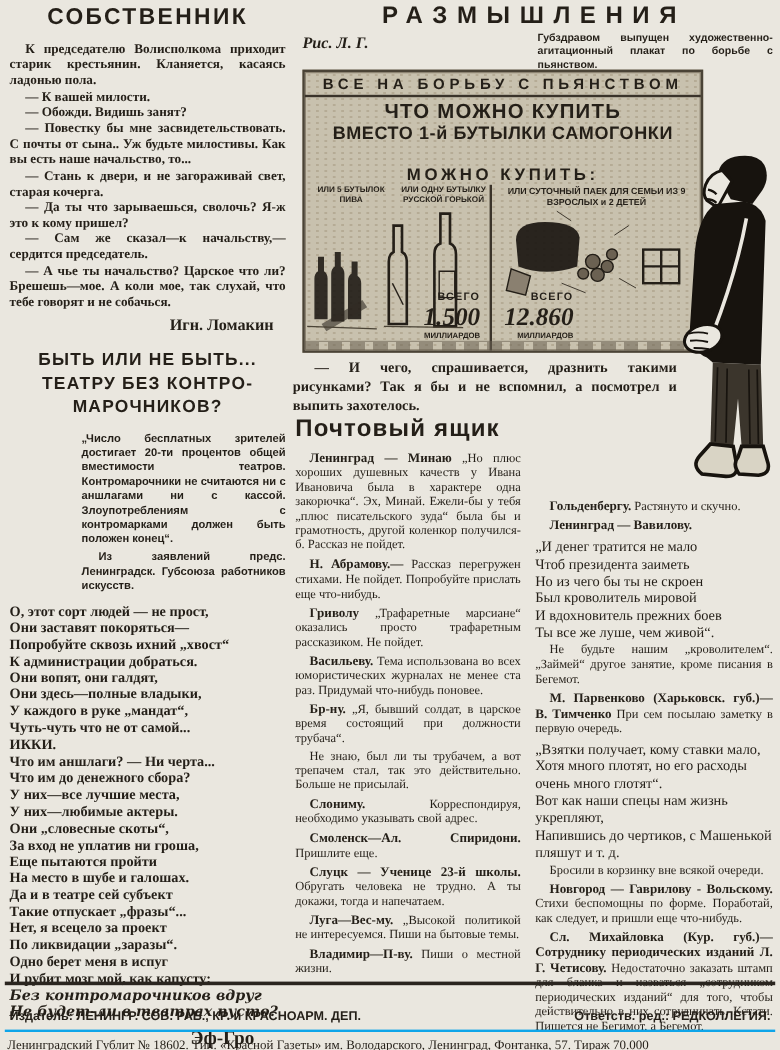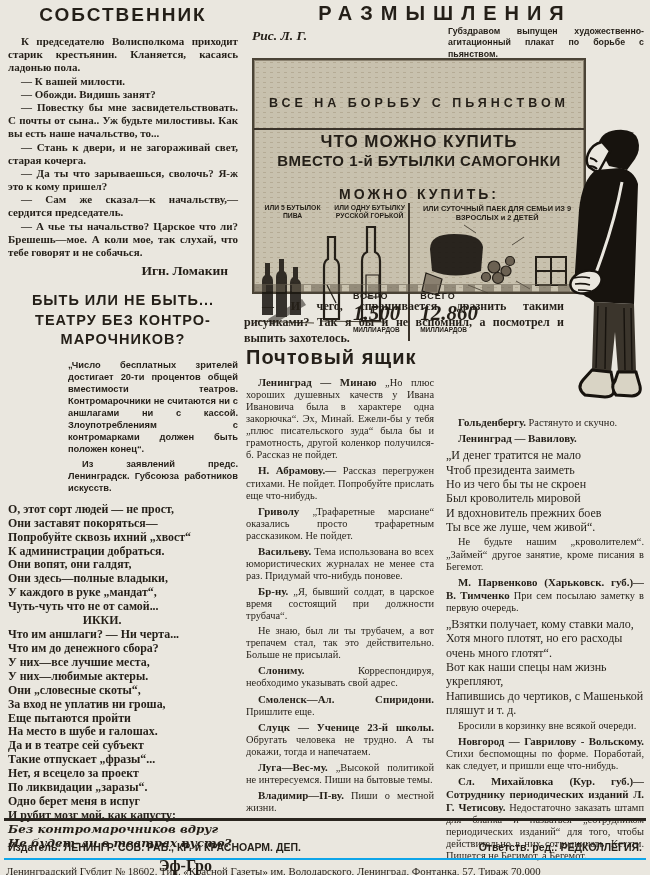--- a/index.html
+++ b/index.html
@@ -8,45 +8,45 @@
         -webkit-font-smoothing:antialiased;}
   
   .col-left{position:absolute;left:8px;top:4px;width:230px;}
   .h-sob{margin:0 0 9px;font:700 19px "Liberation Sans",sans-serif;text-align:center;letter-spacing:2px;}
   .dialog p{margin:0;font-size:11px;line-height:1.2;font-weight:700;text-align:justify;text-indent:13px;}
   .sig{margin:4px 10px 12px 0;text-align:right;font:700 13.5px "Liberation Serif",serif;}
   .h-teatr{margin:6px 0 9px;font:700 14.5px "Liberation Sans",sans-serif;text-align:center;line-height:1.35;letter-spacing:1px;}
   .epigraph,.epigraph-src{width:170px;margin-left:auto;font:700 9.3px "Liberation Sans",sans-serif;line-height:1.3;text-align:justify;}
   .epigraph-src{text-indent:14px;margin-top:2px;}
   .poem{margin-top:9px;font:700 11.9px "Liberation Serif",serif;line-height:1.17;white-space:pre-line;}
-  .poem.ikki{margin-top:0;text-align:center;padding-right:42px;}
+  .poem.ikki{margin-top:0;text-align:left;padding-right:42px;}
   .poem.cursive{font-style:italic;font-family:"DejaVu Serif",serif;}
   .sig-big{margin:6px 26px 0 0;text-align:right;font:700 16px "Liberation Serif",serif;}
   
   .sec-right{position:absolute;left:244px;top:2px;width:402px;height:412px;}
   .h-razm{margin:0;font:700 20px "Liberation Sans",sans-serif;text-align:center;letter-spacing:8px;}
   .credit{position:absolute;left:8px;top:26px;font:italic 700 13.5px "Liberation Serif",serif;}
   .intro{position:absolute;left:204px;top:24px;width:196px;font:700 8.8px "Liberation Sans",sans-serif;line-height:1.3;text-align:justify;}
   
   .poster{position:absolute;left:8px;top:56px;width:330px;height:232px;background:#c8c1ae;
           background-image:radial-gradient(#b5ab95 1px,transparent 1.4px);background-size:7px 5px;
           border:2px solid #4a4336;box-shadow:0 0 0 1px #8d8472 inset;}
   .p-banner{font:700 12.5px "Liberation Sans",sans-serif;letter-spacing:4px;text-align:center;
-            padding:3px 0 18px;border-bottom:2px solid #3a332a;color:#241f18;margin-top:33px;}
+            padding:3px 0 2px;border-bottom:2px solid #3a332a;color:#241f18;}
   .p-t1{font:700 17px "Liberation Sans",sans-serif;text-align:center;letter-spacing:1px;margin-top:2px;}
   .p-t2{font:700 15px "Liberation Sans",sans-serif;text-align:center;letter-spacing:.5px;}
   .p-sub{font:700 14px "Liberation Sans",sans-serif;text-align:center;letter-spacing:3px;margin:17px 0 1px;}
   .p-panels{display:flex;height:138px;}
   .p-panel{position:relative;height:100%;}
   .p-panel.lp{width:47%;border-right:2px solid #3a332a;}
   .p-panel.rp{width:53%;}
   .p-labels{display:flex;}
   .p-label{flex:1;font:700 6.8px "Liberation Sans",sans-serif;text-align:center;line-height:1.25;padding:1px 2px;}
   .p-label.wide{font-size:7.4px;}
-  .p-total{position:absolute;text-align:left;line-height:1;}
+  .p-total{position:absolute;text-align:right;line-height:1;}
   .p-total .w{display:block;font:700 9px "Liberation Sans",sans-serif;letter-spacing:1px;}
   .p-total .n{display:block;font:italic 700 21px "Liberation Serif",serif;}
   .p-total .u{display:block;font:700 6.5px "Liberation Sans",sans-serif;}
   .p-total.tl{right:8px;bottom:8px;}
   .p-total.tr{left:10px;bottom:8px;}
   .p-foot{position:absolute;left:0;right:0;bottom:0;height:7px;border-top:1px solid #6a6152;
           background:repeating-linear-gradient(90deg,#6a6152 0 12px,transparent 12px 19px);opacity:.55;}
   .p-art{position:absolute;left:0;top:12px;}
   
   .figure{position:absolute;left:318px;top:118px;width:86px;height:290px;}

